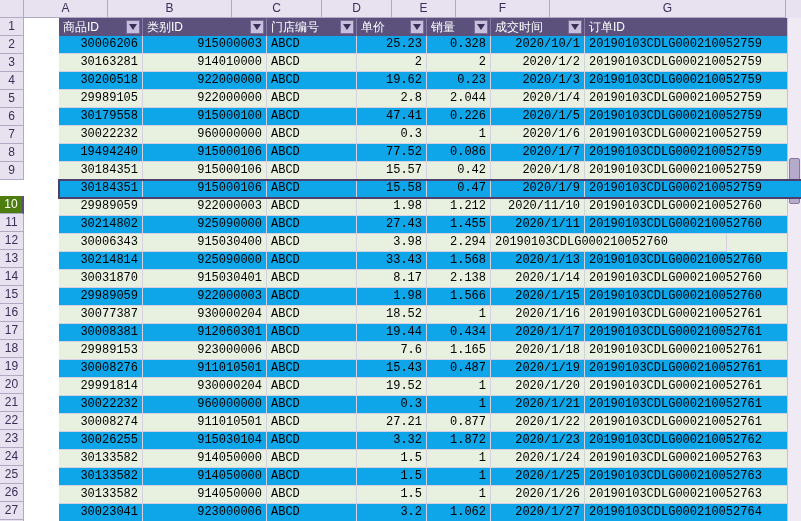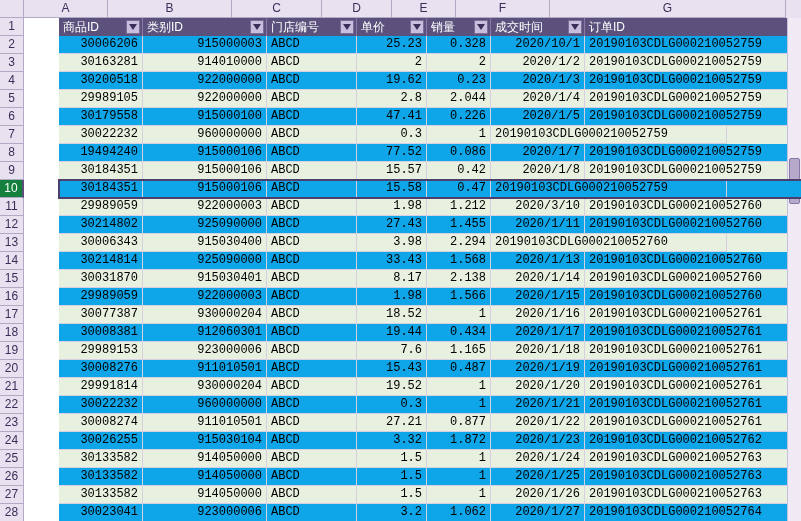--- a/index.html
+++ b/index.html
@@ -57,23 +57,24 @@
     height: 18px;
     background: #e8e2f0;
     border-right: 1px solid #b2a9c4;
     border-bottom: 1px solid #b2a9c4;
     text-align: center;
     line-height: 17px;
     color: #3b2e58;
     font-size: 12px;
   }
   .rowhdr.selected {
-    background: #15803d;
+    background: #4d7c0f;
     color: #fff;
     border-right: 2px solid #5c4d7a;
+    margin-top: 16px;
   }
   .grid {
     flex: 1;
     display: flex;
     flex-direction: column;
     position: relative;
   }
   .row {
     display: flex;
     height: 18px;
@@ -305,20 +306,21 @@
           <div class="cell cE num">0.226</div>
           <div class="cell cF num">2020/1/5</div>
           <div class="cell cG txt">20190103CDLG000210052759</div>
         </div>
         <div class="row odd">
           <div class="cell cA num">30022232</div>
           <div class="cell cB num">960000000</div>
           <div class="cell cC txt">ABCD</div>
           <div class="cell cD num">0.3</div>
           <div class="cell cE num">1</div>
+          <div class="cell cF num">2020/1/6</div>
           <div class="cell cG txt">20190103CDLG000210052759</div>
         </div>
         <div class="row even">
           <div class="cell cA num">19494240</div>
           <div class="cell cB num">915000106</div>
           <div class="cell cC txt">ABCD</div>
           <div class="cell cD num">77.52</div>
           <div class="cell cE num">0.086</div>
           <div class="cell cF num">2020/1/7</div>
           <div class="cell cG txt">20190103CDLG000210052759</div>
@@ -331,29 +333,30 @@
           <div class="cell cE num">0.42</div>
           <div class="cell cF num">2020/1/8</div>
           <div class="cell cG txt">20190103CDLG000210052759</div>
         </div>
         <div class="row even selected">
           <div class="cell cA num">30184351</div>
           <div class="cell cB num">915000106</div>
           <div class="cell cC txt">ABCD</div>
           <div class="cell cD num">15.58</div>
           <div class="cell cE num">0.47</div>
+          <div class="cell cF num">2020/1/9</div>
           <div class="cell cG txt">20190103CDLG000210052759</div>
         </div>
         <div class="row odd">
           <div class="cell cA num">29989059</div>
           <div class="cell cB num">922000003</div>
           <div class="cell cC txt">ABCD</div>
           <div class="cell cD num">1.98</div>
           <div class="cell cE num">1.212</div>
-          <div class="cell cF num">2020/3/10</div>
+          <div class="cell cF num">2020/11/10</div>
           <div class="cell cG txt">20190103CDLG000210052760</div>
         </div>
         <div class="row even">
           <div class="cell cA num">30214802</div>
           <div class="cell cB num">925090000</div>
           <div class="cell cC txt">ABCD</div>
           <div class="cell cD num">27.43</div>
           <div class="cell cE num">1.455</div>
           <div class="cell cF num">2020/1/11</div>
           <div class="cell cG txt">20190103CDLG000210052760</div>

